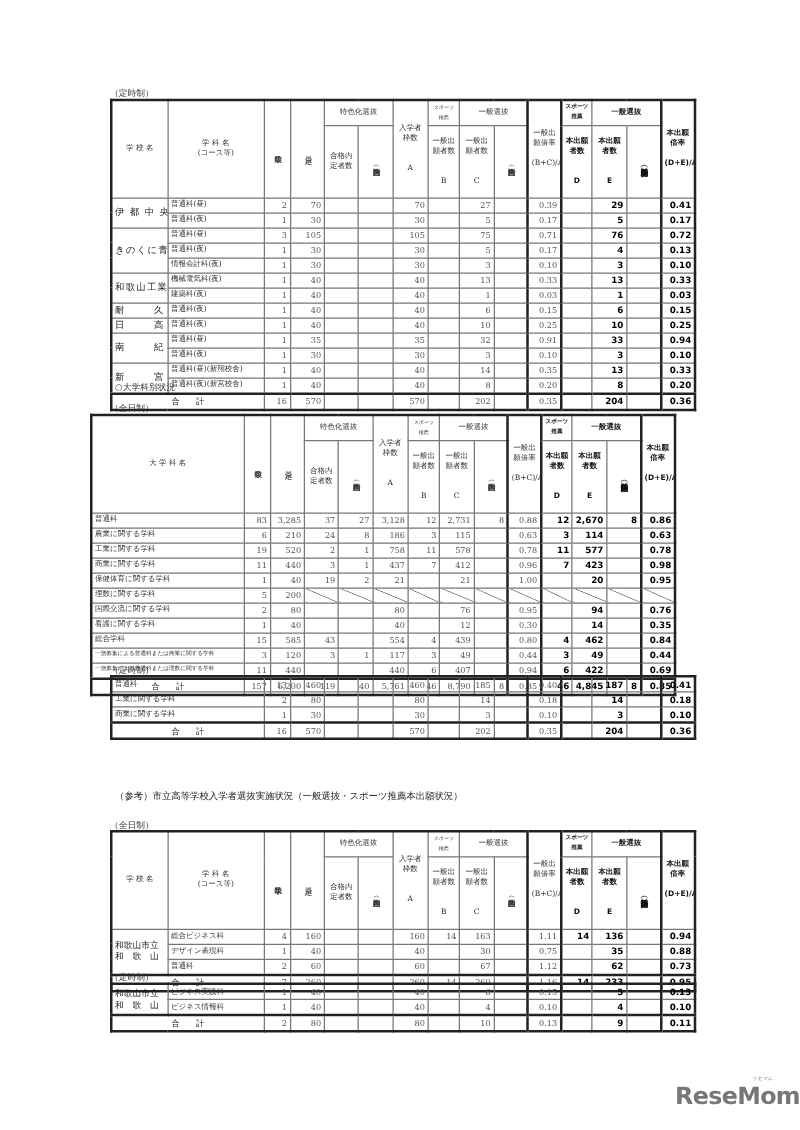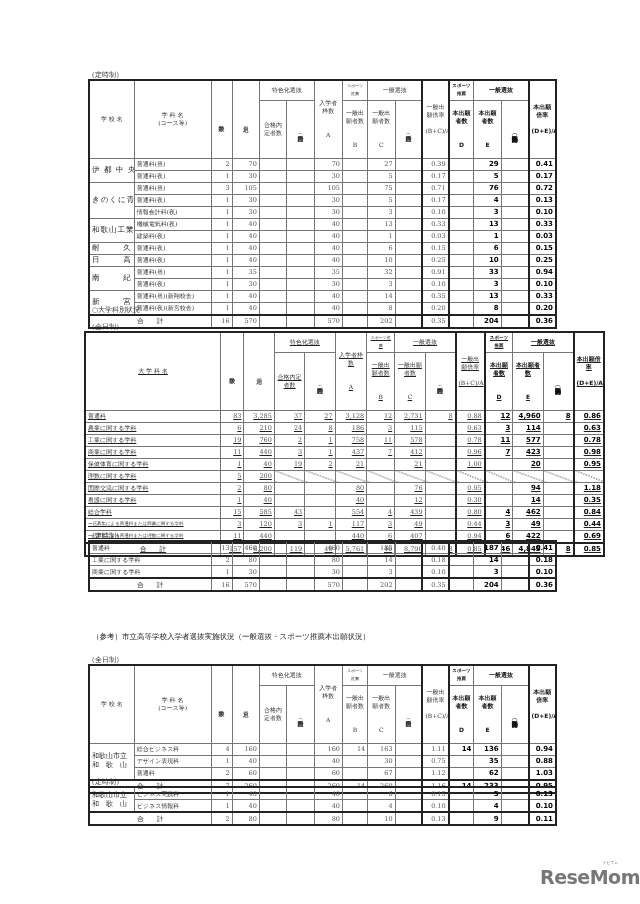--- a/index.html
+++ b/index.html
@@ -300,21 +300,21 @@
         <td class="bold sep"></td>
         <td class="bold">204</td>
         <td class="bold"></td>
         <td class="bold sep">0.36</td>
       </tr>
     </tbody>
   </table>
 
 <div class="sect-label" style="left:92px;top:305px;">○大学科別状況</div>
 <div class="sect-label" style="left:88px;top:322px;">（全日制）</div>
-<table class="outer" id="t2" style="left:84px;top:331px;width:521px;text-decoration:underline;">
+<table class="outer" id="t2" style="left:72px;top:331px;width:469px;">
     <colgroup>
       <col style="width:116px">
       <col style="width:20px">
       <col style="width:26px">
       <col style="width:26px">
       <col style="width:26px">
       <col style="width:27px">
       <col style="width:24px">
       <col style="width:26px">
       <col style="width:26px">
@@ -353,21 +353,21 @@
         <td class="num">83</td>
         <td class="num">3,285</td>
         <td class="num">37</td>
         <td class="num">27</td>
         <td class="num">3,128</td>
         <td class="num">12</td>
         <td class="num">2,731</td>
         <td class="num">8</td>
         <td class="num sep">0.88</td>
         <td class="bold sep">12</td>
-        <td class="bold">4,960</td>
+        <td class="bold">2,670</td>
         <td class="bold">8</td>
         <td class="bold sep">0.86</td>
       </tr>
       <tr>
         <td class="course">農業に関する学科</td>
         <td class="num">6</td>
         <td class="num">210</td>
         <td class="num">24</td>
         <td class="num">8</td>
         <td class="num">186</td>
@@ -376,21 +376,21 @@
         <td class="num"></td>
         <td class="num sep">0.63</td>
         <td class="bold sep">3</td>
         <td class="bold">114</td>
         <td class="bold"></td>
         <td class="bold sep">0.63</td>
       </tr>
       <tr>
         <td class="course">工業に関する学科</td>
         <td class="num">19</td>
-        <td class="num">760</td>
+        <td class="num">520</td>
         <td class="num">2</td>
         <td class="num">1</td>
         <td class="num">758</td>
         <td class="num">11</td>
         <td class="num">578</td>
         <td class="num"></td>
         <td class="num sep">0.78</td>
         <td class="bold sep">11</td>
         <td class="bold">577</td>
         <td class="bold"></td>
@@ -451,21 +451,21 @@
         <td class="num"></td>
         <td class="num"></td>
         <td class="num">80</td>
         <td class="num"></td>
         <td class="num">76</td>
         <td class="num"></td>
         <td class="num sep">0.95</td>
         <td class="bold sep"></td>
         <td class="bold">94</td>
         <td class="bold"></td>
-        <td class="bold sep">1.18</td>
+        <td class="bold sep">0.76</td>
       </tr>
       <tr>
         <td class="course">看護に関する学科</td>
         <td class="num">1</td>
         <td class="num">40</td>
         <td class="num"></td>
         <td class="num"></td>
         <td class="num">40</td>
         <td class="num"></td>
         <td class="num">12</td>
@@ -716,21 +716,21 @@
         <td class="num"></td>
         <td class="num"></td>
         <td class="num">60</td>
         <td class="num"></td>
         <td class="num">67</td>
         <td class="num"></td>
         <td class="num sep">1.12</td>
         <td class="bold sep"></td>
         <td class="bold">62</td>
         <td class="bold"></td>
-        <td class="bold sep">1.03</td>
+        <td class="bold sep">0.73</td>
       </tr>
       <tr class="total">
         <td colspan="2" style="text-align:center">合　　計</td>
         <td class="num">7</td>
         <td class="num">260</td>
         <td class="num"></td>
         <td class="num"></td>
         <td class="num">260</td>
         <td class="num">14</td>
         <td class="num">260</td>

